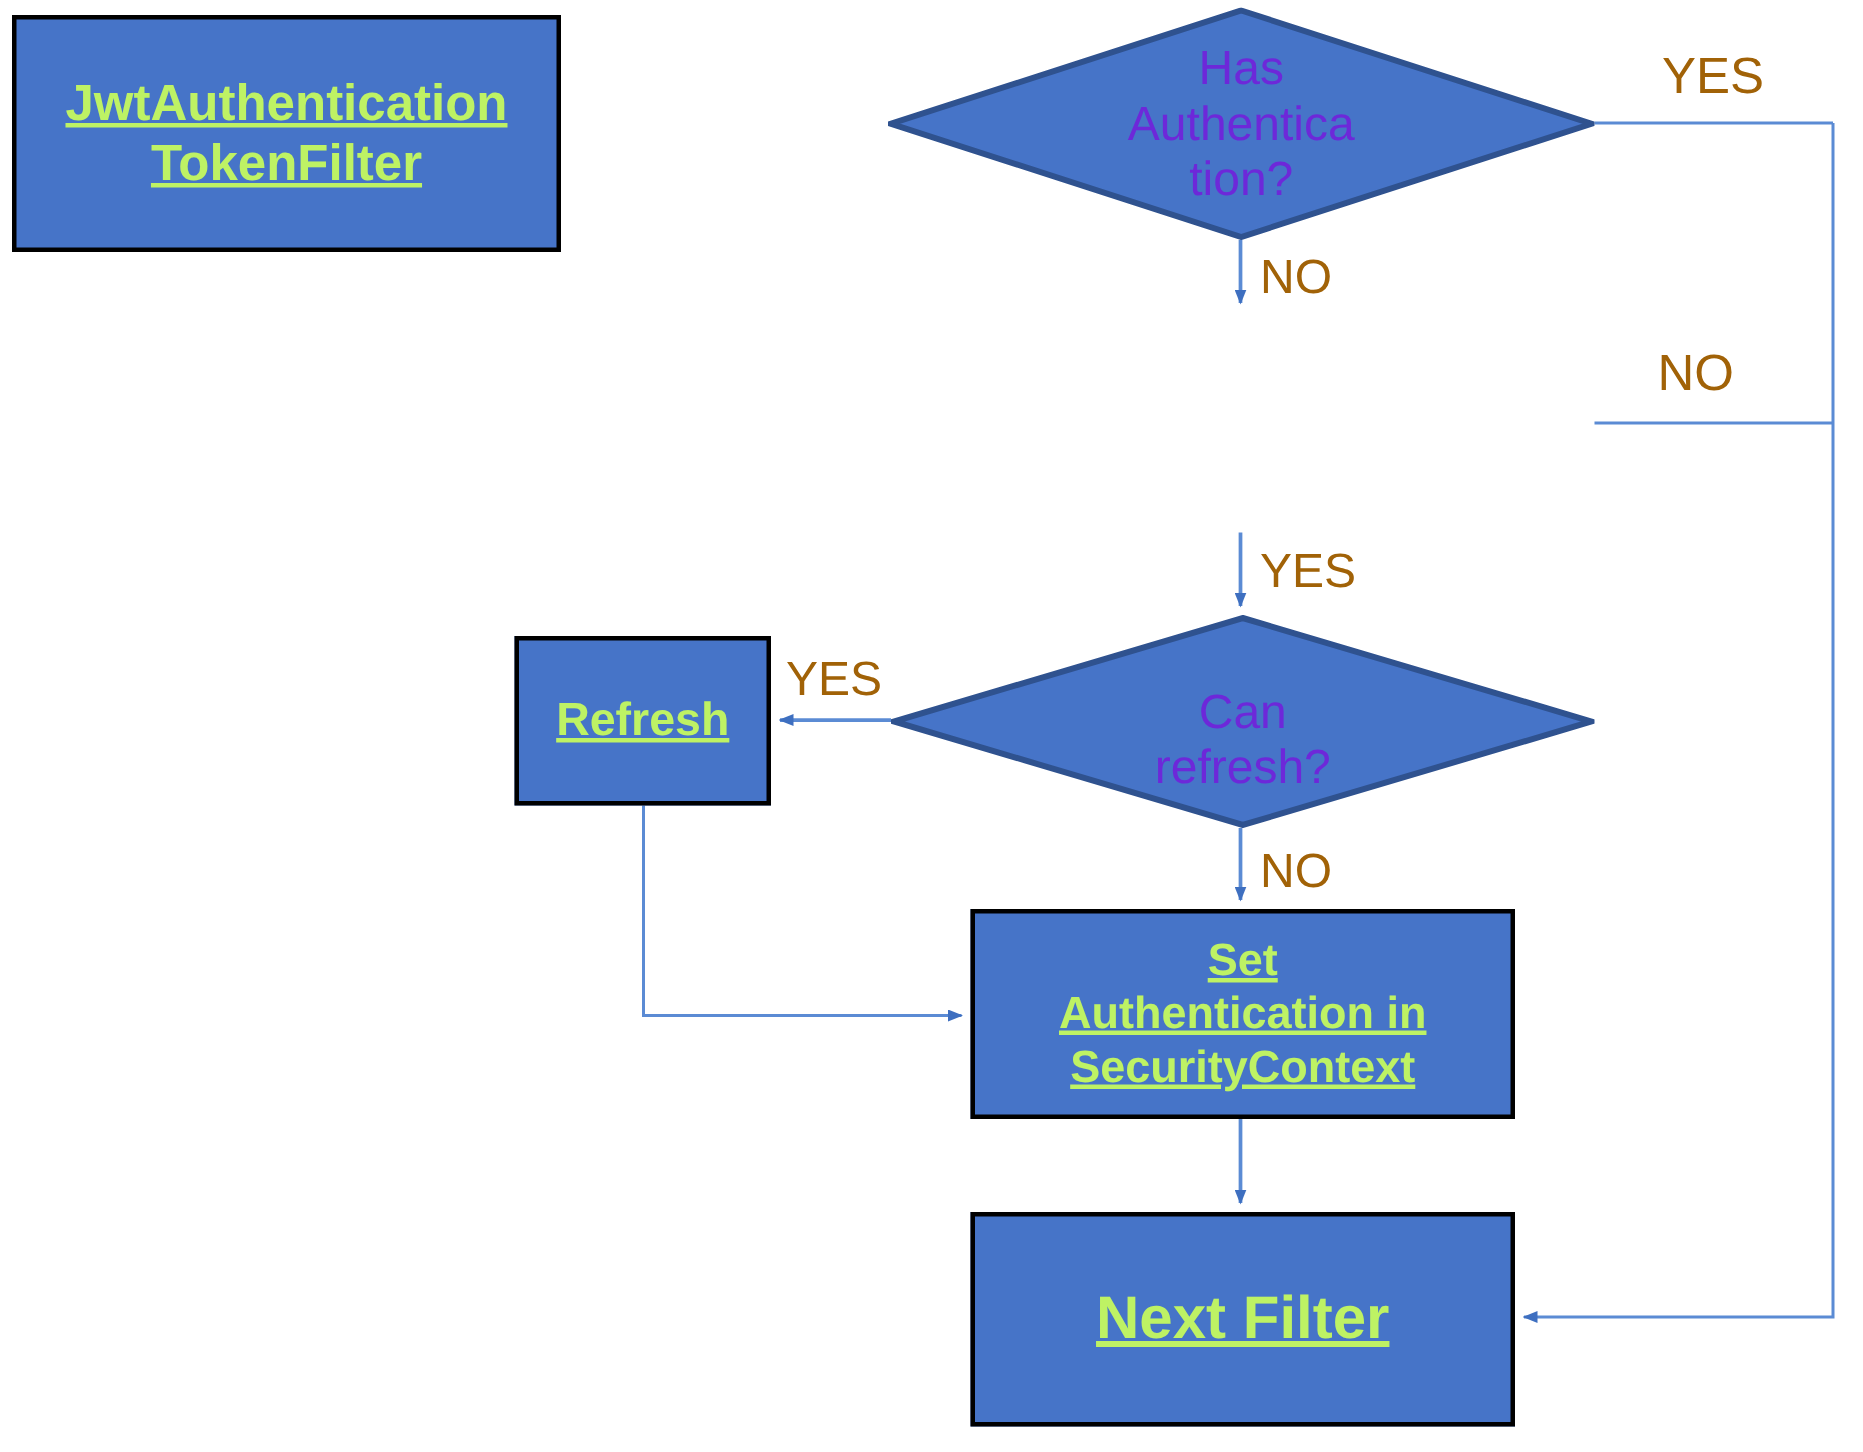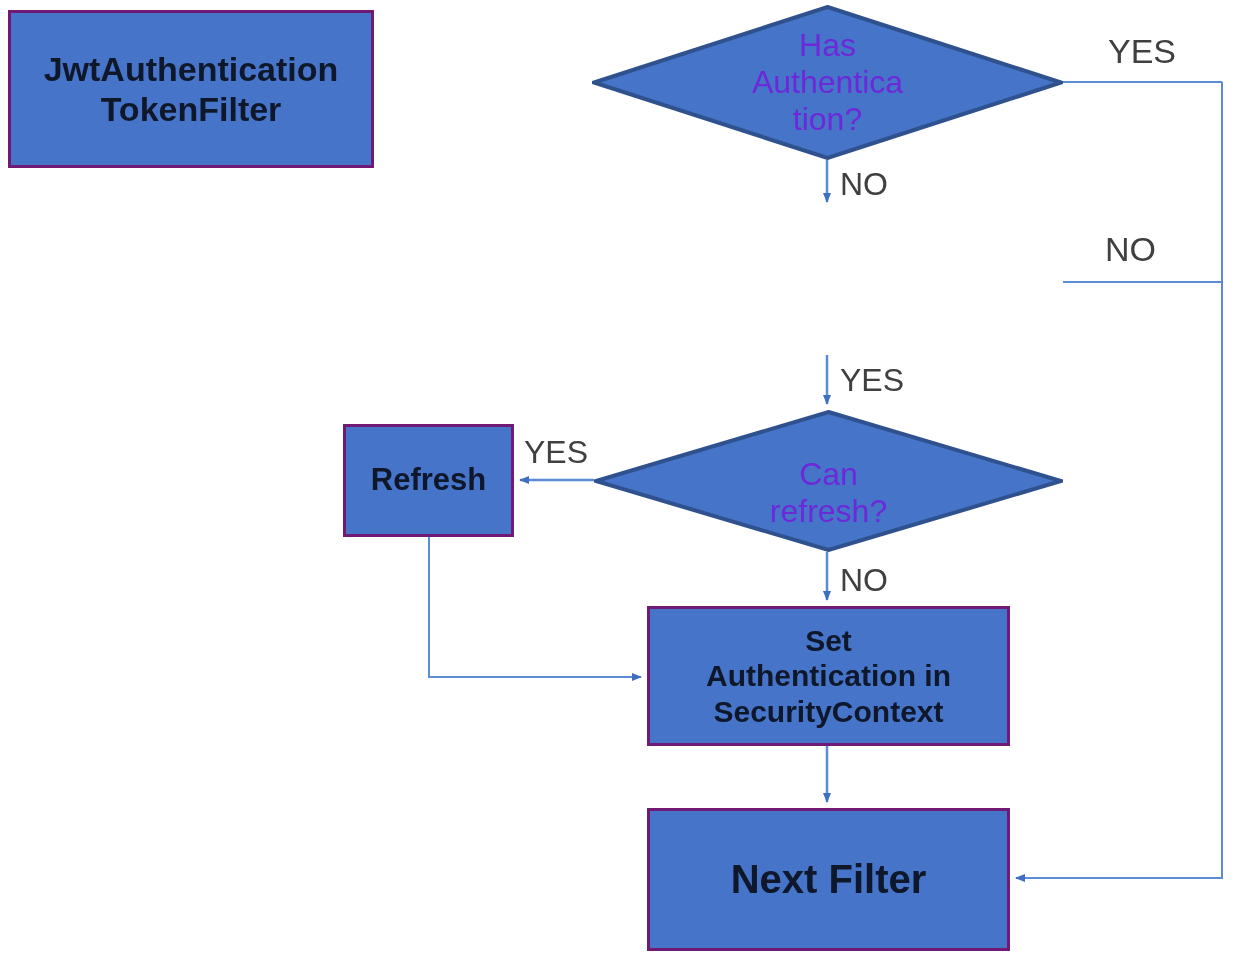--- a/index.html
+++ b/index.html
@@ -30,24 +30,25 @@
   .node {
     position: absolute;
     box-sizing: border-box;
     display: flex;
     align-items: center;
     justify-content: center;
     text-align: center;
   }
   .box {
     background: #4674C8;
-    border: 3px solid #701a75;
-    color: #0f172a;
+    border: 3px solid #000000;
+    color: #bef264;
     font-weight: bold;
     line-height: 1.18;
+    text-decoration: underline;
   }
   .diamond-wrap {
     position: absolute;
     display: flex;
     align-items: center;
     justify-content: center;
   }
   .diamond-shape {
     position: absolute;
     left: 0; top: 0;
@@ -58,21 +59,21 @@
     position: relative;
     z-index: 2;
     color: #6d28d9;
     font-weight: normal;
     text-align: center;
     line-height: 1.16;
     width: 100%;
   }
   .edge-label {
     position: absolute;
-    color: #404040;
+    color: #a16207;
     font-weight: normal;
     white-space: nowrap;
     line-height: 1;
   }
 
   
   #title-box {
     left: 8px; top: 10px;
     width: 366px; height: 158px;
     font-size: 34px;

